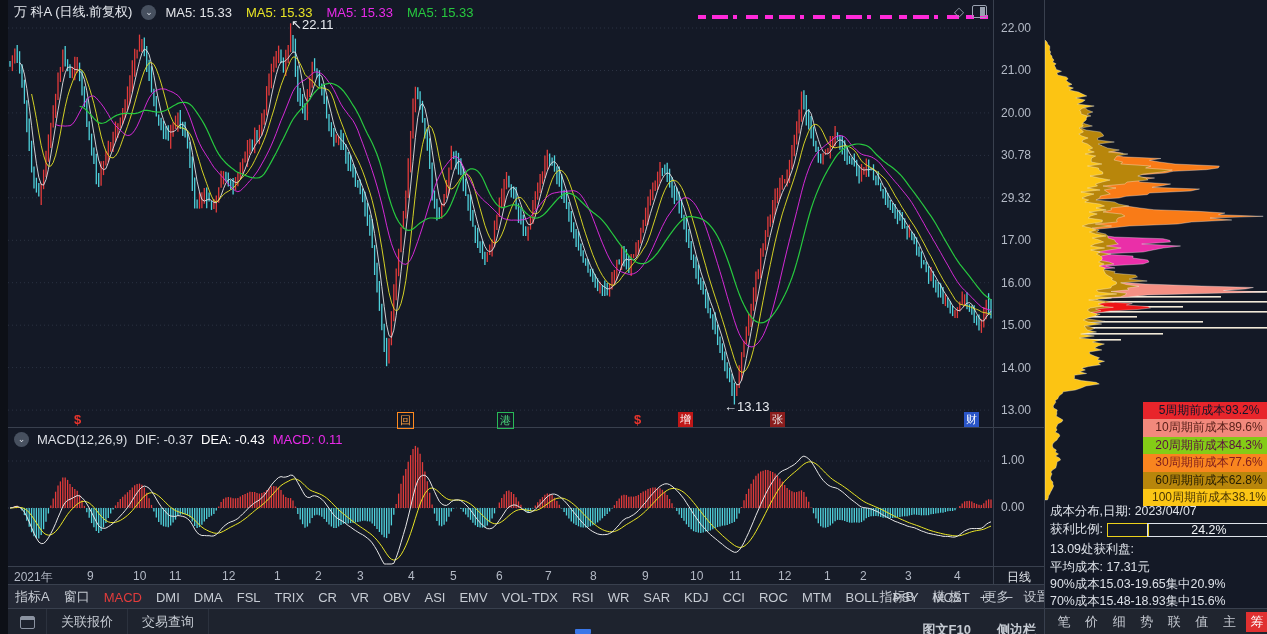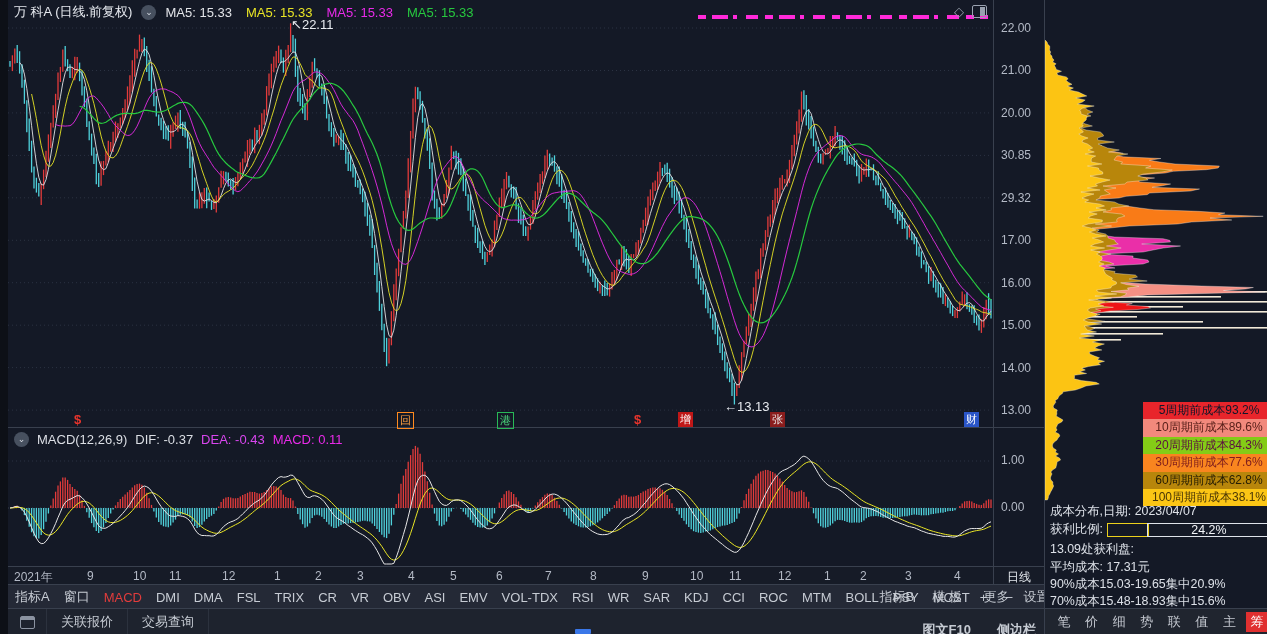--- a/index.html
+++ b/index.html
@@ -940,31 +940,31 @@
         <line x1="978.2" x2="978.2" y1="80" y2="72.4" stroke="#e23b3b" stroke-width="1.3"></line>
         <line x1="980.6" x2="980.6" y1="80" y2="71.3" stroke="#e23b3b" stroke-width="1.3"></line>
         <line x1="983.0" x2="983.0" y1="80" y2="71.4" stroke="#e23b3b" stroke-width="1.3"></line>
         <path d="M2.0,80.0 L4.4,79.9 L6.8,79.7 L9.2,79.4 L11.6,79.4 L14.0,79.7 L16.4,80.6 L18.8,82.2 L21.2,84.6 L23.6,87.6 L26.0,91.1 L28.4,94.9 L30.8,98.7 L33.2,102.1 L35.6,104.8 L38.0,106.5 L40.4,107.2 L42.8,106.8 L45.2,105.6 L47.6,103.6 L50.0,100.8 L52.4,97.5 L54.8,93.7 L57.2,89.9 L59.6,86.3 L62.0,83.3 L64.4,80.7 L66.8,78.3 L69.2,76.2 L71.6,74.5 L74.0,73.5 L76.4,73.3 L78.8,73.8 L81.2,75.0 L83.6,76.9 L85.9,79.3 L88.3,82.2 L90.7,85.3 L93.1,88.2 L95.5,90.7 L97.9,92.5 L100.3,93.8 L102.7,94.5 L105.1,94.6 L107.5,94.3 L109.9,93.5 L112.3,92.4 L114.7,91.0 L117.1,89.3 L119.5,87.4 L121.9,85.1 L124.3,82.6 L126.7,79.7 L129.1,76.7 L131.5,73.7 L133.9,70.8 L136.3,68.2 L138.7,66.3 L141.1,65.1 L143.5,64.7 L145.9,65.1 L148.3,66.3 L150.7,68.0 L153.1,70.1 L155.5,72.4 L157.9,74.8 L160.3,77.2 L162.7,79.3 L165.1,81.1 L167.5,82.6 L169.9,83.6 L172.3,84.4 L174.7,85.2 L177.1,86.0 L179.5,86.9 L181.9,88.1 L184.3,89.8 L186.7,92.1 L189.1,94.6 L191.5,97.0 L193.9,99.1 L196.3,100.8 L198.7,102.1 L201.1,103.3 L203.5,104.2 L205.9,105.0 L208.3,105.3 L210.7,105.1 L213.1,104.3 L215.5,103.2 L217.9,101.9 L220.3,100.5 L222.7,99.2 L225.1,98.0 L227.5,96.7 L229.9,95.5 L232.3,94.1 L234.7,92.4 L237.1,90.7 L239.5,88.8 L241.9,86.7 L244.3,84.8 L246.7,82.7 L249.0,80.9 L251.4,79.1 L253.8,77.2 L256.2,75.2 L258.6,73.0 L261.0,70.5 L263.4,67.8 L265.8,65.1 L268.2,62.4 L270.6,59.8 L273.0,57.6 L275.4,55.9 L277.8,54.5 L280.2,53.3 L282.6,52.0 L285.0,51.1 L287.4,50.9 L289.8,51.7 L292.2,53.1 L294.6,55.2 L297.0,57.6 L299.4,59.9 L301.8,61.9 L304.2,63.1 L306.6,64.0 L309.0,64.9 L311.4,65.8 L313.8,66.9 L316.2,68.3 L318.6,70.0 L321.0,72.1 L323.4,74.4 L325.8,76.9 L328.2,79.4 L330.6,81.7 L333.0,83.9 L335.4,85.8 L337.8,87.8 L340.2,89.7 L342.6,91.6 L345.0,93.5 L347.4,95.3 L349.8,97.0 L352.2,98.7 L354.6,100.3 L357.0,101.9 L359.4,103.6 L361.8,105.3 L364.2,107.2 L366.6,109.5 L369.0,112.1 L371.4,115.1 L373.8,118.4 L376.2,122.1 L378.6,125.8 L381.0,129.1 L383.4,131.2 L385.8,132.1 L388.2,131.6 L390.6,129.8 L393.0,126.8 L395.4,122.7 L397.8,117.8 L400.2,112.0 L402.6,105.4 L405.0,98.1 L407.4,90.3 L409.8,82.7 L412.1,76.0 L414.5,70.2 L416.9,65.6 L419.3,62.3 L421.7,60.4 L424.1,60.0 L426.5,60.7 L428.9,62.3 L431.3,64.5 L433.7,66.8 L436.1,68.8 L438.5,70.5 L440.9,71.6 L443.3,72.1 L445.7,72.1 L448.1,72.1 L450.5,72.1 L452.9,72.2 L455.3,72.6 L457.7,73.4 L460.1,74.6 L462.5,76.1 L464.9,77.9 L467.3,80.1 L469.7,82.4 L472.1,84.9 L474.5,87.3 L476.9,89.7 L479.3,91.9 L481.7,93.7 L484.1,95.0 L486.5,95.7 L488.9,95.7 L491.3,95.0 L493.7,93.7 L496.1,92.0 L498.5,89.9 L500.9,87.7 L503.3,85.7 L505.7,84.0 L508.1,82.6 L510.5,81.8 L512.9,81.4 L515.3,81.5 L517.7,81.9 L520.1,82.4 L522.5,82.8 L524.9,82.9 L527.3,82.6 L529.7,81.9 L532.1,80.8 L534.5,79.4 L536.9,77.7 L539.3,75.9 L541.7,74.2 L544.1,72.5 L546.5,71.3 L548.9,70.4 L551.3,70.0 L553.7,70.0 L556.1,70.5 L558.5,71.5 L560.9,72.8 L563.3,74.5 L565.7,76.4 L568.1,78.5 L570.5,80.8 L572.9,83.2 L575.2,85.7 L577.6,88.1 L580.0,90.5 L582.4,92.8 L584.8,95.0 L587.2,96.9 L589.6,98.7 L592.0,100.3 L594.4,101.6 L596.8,102.6 L599.2,103.3 L601.6,103.8 L604.0,103.8 L606.4,103.5 L608.8,102.6 L611.2,101.4 L613.6,99.9 L616.0,98.2 L618.4,96.6 L620.8,95.2 L623.2,93.8 L625.6,92.3 L628.0,90.8 L630.4,89.2 L632.8,87.3 L635.2,85.3 L637.6,83.1 L640.0,80.7 L642.4,78.2 L644.8,75.7 L647.2,73.1 L649.6,70.6 L652.0,68.1 L654.4,65.9 L656.8,63.9 L659.2,62.3 L661.6,61.1 L664.0,60.5 L666.4,60.5 L668.8,60.9 L671.2,61.7 L673.6,62.9 L676.0,64.5 L678.4,66.6 L680.8,68.9 L683.2,71.6 L685.6,74.5 L688.0,77.5 L690.4,80.6 L692.8,83.7 L695.2,86.8 L697.6,89.7 L700.0,92.6 L702.4,95.4 L704.8,98.1 L707.2,100.5 L709.6,102.9 L712.0,105.2 L714.4,107.5 L716.8,109.6 L719.2,111.7 L721.6,113.7 L724.0,115.6 L726.4,117.4 L728.8,118.7 L731.2,119.4 L733.6,119.3 L736.0,118.3 L738.3,116.6 L740.7,114.2 L743.1,111.1 L745.5,107.6 L747.9,103.5 L750.3,99.2 L752.7,94.7 L755.1,90.0 L757.5,85.3 L759.9,80.5 L762.3,75.9 L764.7,71.4 L767.1,67.1 L769.5,63.1 L771.9,59.4 L774.3,56.1 L776.7,53.2 L779.1,50.7 L781.5,48.5 L783.9,46.4 L786.3,44.4 L788.7,42.4 L791.1,40.3 L793.5,38.1 L795.9,36.1 L798.3,34.7 L800.7,33.9 L803.1,33.8 L805.5,34.5 L807.9,35.8 L810.3,37.7 L812.7,40.0 L815.1,42.5 L817.5,45.0 L819.9,47.3 L822.3,49.5 L824.7,51.5 L827.1,53.1 L829.5,54.6 L831.9,56.1 L834.3,57.6 L836.7,59.3 L839.1,61.0 L841.5,62.8 L843.9,64.7 L846.3,66.5 L848.7,68.3 L851.1,70.2 L853.5,71.9 L855.9,73.5 L858.3,74.8 L860.7,75.9 L863.1,76.9 L865.5,77.9 L867.9,79.0 L870.3,80.0 L872.7,81.1 L875.1,82.3 L877.5,83.5 L879.9,84.8 L882.3,86.0 L884.7,87.3 L887.1,88.5 L889.5,89.6 L891.9,90.7 L894.3,91.8 L896.7,92.8 L899.1,93.9 L901.4,94.8 L903.8,95.7 L906.2,96.5 L908.6,97.4 L911.0,98.2 L913.4,99.2 L915.8,100.1 L918.2,101.0 L920.6,101.9 L923.0,102.7 L925.4,103.4 L927.8,104.1 L930.2,104.7 L932.6,105.3 L935.0,105.9 L937.4,106.4 L939.8,106.8 L942.2,107.2 L944.6,107.6 L947.0,107.9 L949.4,107.9 L951.8,107.7 L954.2,107.1 L956.6,106.3 L959.0,105.4 L961.4,104.5 L963.8,103.7 L966.2,103.1 L968.6,102.6 L971.0,102.2 L973.4,101.8 L975.8,101.2 L978.2,100.2 L980.6,99.1 L983.0,98.1" fill="none" stroke="#e8e425" stroke-width="1"></path>
         <path d="M2.0,80.0 L4.4,79.6 L6.8,78.7 L9.2,78.3 L11.6,79.4 L14.0,81.1 L16.4,84.2 L18.8,88.6 L21.2,94.0 L23.6,99.7 L26.0,105.3 L28.4,110.1 L30.8,114.0 L33.2,115.6 L35.6,115.4 L38.0,113.3 L40.4,109.9 L42.8,105.6 L45.2,100.9 L47.6,95.5 L50.0,89.6 L52.4,84.2 L54.8,78.4 L57.2,74.6 L59.6,72.3 L62.0,71.3 L64.4,70.2 L66.8,68.8 L69.2,67.6 L71.6,67.9 L74.0,69.7 L76.4,72.2 L78.8,75.9 L81.2,79.9 L83.6,84.5 L85.9,89.0 L88.3,93.7 L90.7,97.8 L93.1,99.8 L95.5,100.4 L97.9,100.1 L100.3,98.7 L102.7,97.2 L105.1,95.3 L107.5,93.0 L109.9,90.5 L112.3,88.0 L114.7,85.4 L117.1,82.6 L119.5,79.5 L121.9,76.2 L124.3,72.3 L126.7,68.3 L129.1,64.8 L131.5,61.5 L133.9,59.1 L136.3,58.0 L138.7,58.7 L141.1,60.2 L143.5,63.2 L145.9,66.8 L148.3,71.0 L150.7,75.0 L153.1,78.5 L155.5,81.6 L157.9,84.1 L160.3,86.8 L162.7,88.0 L165.1,88.3 L167.5,88.4 L169.9,87.6 L172.3,87.9 L174.7,88.4 L177.1,89.1 L179.5,90.7 L181.9,92.9 L184.3,96.6 L186.7,101.1 L189.1,104.6 L191.5,106.5 L193.9,107.5 L196.3,107.5 L198.7,107.7 L201.1,107.7 L203.5,108.1 L205.9,107.9 L208.3,106.5 L210.7,104.3 L213.1,101.3 L215.5,98.6 L217.9,96.7 L220.3,95.0 L222.7,93.9 L225.1,93.1 L227.5,91.9 L229.9,90.5 L232.3,88.3 L234.7,85.9 L237.1,83.7 L239.5,81.1 L241.9,78.6 L244.3,76.8 L246.7,74.7 L249.0,73.4 L251.4,71.9 L253.8,69.8 L256.2,67.3 L258.6,64.1 L261.0,60.6 L263.4,57.0 L265.8,54.1 L268.2,51.6 L270.6,49.5 L273.0,48.6 L275.4,49.2 L277.8,49.0 L280.2,48.3 L282.6,47.1 L285.0,47.4 L287.4,50.2 L289.8,54.7 L292.2,58.9 L294.6,63.3 L297.0,67.5 L299.4,69.3 L301.8,69.5 L304.2,68.1 L306.6,67.7 L309.0,68.3 L311.4,69.5 L313.8,71.3 L316.2,73.7 L318.6,77.0 L321.0,80.3 L323.4,83.7 L325.8,87.0 L328.2,89.5 L330.6,91.0 L333.0,92.4 L335.4,93.7 L337.8,95.6 L340.2,97.5 L342.6,99.1 L345.0,100.9 L347.4,102.5 L349.8,104.0 L352.2,105.5 L354.6,106.7 L357.0,108.3 L359.4,110.2 L361.8,112.1 L364.2,114.9 L366.6,118.5 L369.0,122.5 L371.4,127.1 L373.8,131.9 L376.2,136.0 L378.6,136.0 L381.0,136.0 L383.4,136.0 L385.8,135.4 L388.2,129.6 L390.6,122.6 L393.0,114.6 L395.4,106.5 L397.8,98.3 L400.2,88.9 L402.6,79.0 L405.0,68.6 L407.4,59.3 L409.8,52.5 L412.1,48.8 L414.5,47.3 L416.9,47.3 L419.3,49.0 L421.7,52.8 L424.1,58.2 L426.5,63.5 L428.9,68.7 L431.3,73.3 L433.7,75.9 L436.1,77.2 L438.5,77.4 L440.9,76.0 L443.3,73.7 L445.7,72.4 L448.1,71.9 L450.5,71.9 L452.9,72.7 L455.3,74.5 L457.7,76.7 L460.1,79.2 L462.5,82.0 L464.9,85.3 L467.3,88.7 L469.7,91.9 L472.1,94.7 L474.5,97.2 L476.9,99.3 L479.3,100.6 L481.7,100.8 L484.1,100.2 L486.5,98.4 L488.9,95.6 L491.3,92.3 L493.7,88.8 L496.1,85.1 L498.5,81.4 L500.9,79.0 L503.3,77.7 L505.7,76.9 L508.1,77.2 L510.5,78.5 L512.9,79.8 L515.3,81.7 L517.7,83.5 L520.1,84.5 L522.5,84.4 L524.9,83.2 L527.3,81.3 L529.7,79.0 L532.1,76.4 L534.5,73.9 L536.9,71.1 L539.3,68.7 L541.7,67.0 L544.1,66.1 L546.5,66.1 L548.9,66.9 L551.3,68.3 L553.7,70.3 L556.1,72.6 L558.5,75.2 L560.9,78.0 L563.3,81.2 L565.7,84.1 L568.1,87.0 L570.5,90.0 L572.9,92.9 L575.2,95.5 L577.6,97.9 L580.0,100.0 L582.4,102.0 L584.8,103.6 L587.2,104.8 L589.6,105.9 L592.0,106.5 L594.4,106.7 L596.8,106.6 L599.2,106.4 L601.6,105.5 L604.0,104.1 L606.4,102.0 L608.8,99.2 L611.2,96.7 L613.6,93.6 L616.0,91.6 L618.4,90.1 L620.8,89.5 L623.2,88.0 L625.6,86.7 L628.0,84.8 L630.4,82.6 L632.8,79.9 L635.2,77.0 L637.6,74.4 L640.0,71.2 L642.4,68.2 L644.8,65.5 L647.2,62.9 L649.6,60.6 L652.0,58.3 L654.4,56.8 L656.8,55.9 L659.2,55.8 L661.6,56.6 L664.0,58.2 L666.4,60.2 L668.8,62.4 L671.2,65.0 L673.6,67.9 L676.0,70.9 L678.4,74.7 L680.8,78.4 L683.2,82.2 L685.6,86.1 L688.0,89.5 L690.4,92.9 L692.8,96.3 L695.2,98.9 L697.6,101.5 L700.0,104.2 L702.4,106.6 L704.8,108.6 L707.2,110.5 L709.6,112.5 L712.0,114.5 L714.4,116.3 L716.8,118.4 L719.2,120.2 L721.6,121.7 L724.0,123.2 L726.4,124.3 L728.8,124.1 L731.2,122.2 L733.6,118.8 L736.0,114.5 L738.3,109.6 L740.7,104.6 L743.1,99.0 L745.5,93.3 L747.9,87.4 L750.3,82.0 L752.7,76.5 L755.1,71.4 L757.5,66.2 L759.9,61.6 L762.3,57.4 L764.7,53.5 L767.1,49.8 L769.5,47.0 L771.9,44.7 L774.3,42.9 L776.7,41.8 L779.1,40.8 L781.5,39.3 L783.9,38.0 L786.3,36.5 L788.7,34.5 L791.1,32.0 L793.5,29.2 L795.9,28.1 L798.3,29.1 L800.7,30.8 L803.1,33.5 L805.5,37.2 L807.9,41.2 L810.3,45.4 L812.7,49.2 L815.1,52.3 L817.5,54.8 L819.9,56.9 L822.3,58.3 L824.7,59.2 L827.1,59.7 L829.5,60.5 L831.9,62.1 L834.3,63.8 L836.7,65.8 L839.1,68.0 L841.5,70.1 L843.9,72.0 L846.3,73.8 L848.7,75.6 L851.1,77.6 L853.5,79.0 L855.9,79.7 L858.3,79.9 L860.7,80.4 L863.1,81.0 L865.5,82.0 L867.9,83.0 L870.3,84.1 L872.7,85.6 L875.1,87.2 L877.5,88.4 L879.9,89.8 L882.3,90.9 L884.7,92.2 L887.1,93.4 L889.5,94.2 L891.9,95.2 L894.3,96.1 L896.7,96.9 L899.1,98.0 L901.4,98.6 L903.8,99.2 L906.2,99.7 L908.6,100.7 L911.0,101.8 L913.4,102.9 L915.8,103.7 L918.2,104.6 L920.6,105.4 L923.0,105.8 L925.4,106.4 L927.8,106.8 L930.2,107.4 L932.6,107.7 L935.0,108.3 L937.4,108.4 L939.8,108.4 L942.2,108.7 L944.6,109.1 L947.0,109.0 L949.4,108.2 L951.8,106.7 L954.2,104.8 L956.6,103.0 L959.0,101.9 L961.4,100.9 L963.8,100.5 L966.2,100.6 L968.6,100.5 L971.0,100.5 L973.4,100.2 L975.8,98.7 L978.2,96.4 L980.6,94.8 L983.0,93.8" fill="none" stroke="#e6e6e6" stroke-width="1"></path>
       </svg>
     <div id="macd-header">
       <span class="circle-btn">⌄</span>
       <span style="color:#dcdfe5">MACD(12,26,9)</span>
       <span style="color:#dcdfe5">DIF: -0.37</span>
-      <span style="color:#d946ef">DEA: -0.43</span>
+      <span style="color:#ffffff">DEA: -0.43</span>
       <span style="color:#e92ae9">MACD: 0.11</span>
     </div>
   </div>
 
   <div id="axis-col">
     <div id="price-ticks">
         <div class="tick" style="top: 21px;">22.00</div>
         <div class="tick" style="top: 63.45px;">21.00</div>
         <div class="tick" style="top: 105.9px;">20.00</div>
-        <div class="tick" style="top: 148.35px;">30.85</div>
+        <div class="tick" style="top: 148.35px;">30.78</div>
         <div class="tick" style="top: 190.8px;">29.32</div>
         <div class="tick" style="top: 233.25px;">17.00</div>
         <div class="tick" style="top: 275.7px;">16.00</div>
         <div class="tick" style="top: 318.15px;">15.00</div>
         <div class="tick" style="top: 360.6px;">14.00</div>
         <div class="tick" style="top: 403.05px;">13.00</div>
       </div>
     <div id="axis-divider"></div>
     <div id="macd-ticks">
         <div class="tick" style="top: 453px; text-align: right;">1.00</div>

